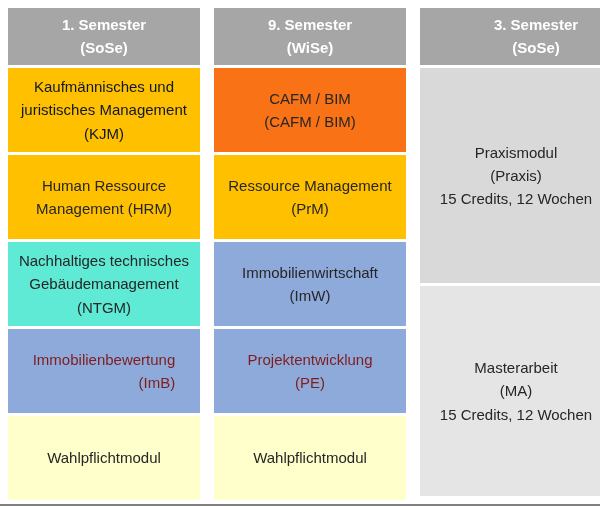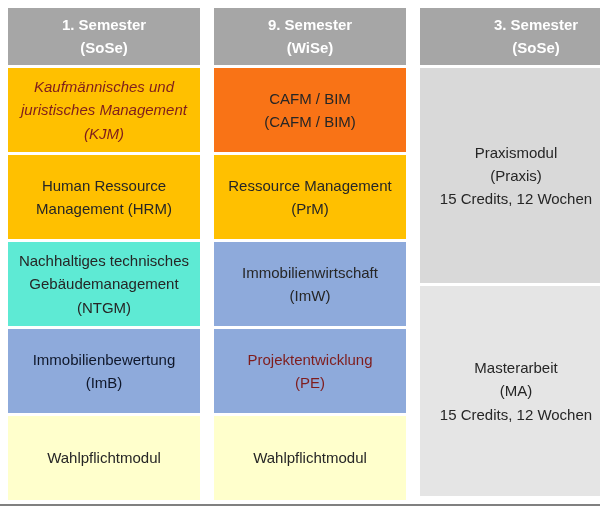--- a/index.html
+++ b/index.html
@@ -61,29 +61,29 @@
   }
 </style>
 </head>
 <body>
 
 <div class="plan">
 
   <div class="col">
     <div class="hdr" style="background-color: rgb(166, 166, 166); color: rgb(255, 255, 255);">1. Semester
 (SoSe)</div>
-    <div class="cell" style="background-color: rgb(255, 192, 0); color: #7f1d1d; font-style: italic;">Kaufmännisches und
+    <div class="cell" style="background-color: rgb(255, 192, 0); color: #0f172a;">Kaufmännisches und
 juristisches Management
 (KJM)</div>
     <div class="cell" style="background-color: rgb(255, 192, 0); color: rgb(38, 38, 38);">Human Ressource
 Management (HRM)</div>
     <div class="cell" style="background-color: #5eead4; color: rgb(38, 38, 38);">Nachhaltiges technisches
 Gebäudemanagement
 (NTGM)</div>
-    <div class="cell" style="background-color: rgb(142, 170, 219); color: #0f172a;">Immobilienbewertung
+    <div class="cell" style="background-color: rgb(142, 170, 219); color: #7f1d1d; text-align: right;">Immobilienbewertung
 (ImB)</div>
     <div class="cell" style="background-color: rgb(255, 255, 204); color: rgb(38, 38, 38);">Wahlpflichtmodul</div>
   </div>
 
   <div class="col">
     <div class="hdr" style="background-color: rgb(166, 166, 166); color: rgb(255, 255, 255);">9. Semester
 (WiSe)</div>
     <div class="cell" style="background-color: #f97316; color: rgb(38, 38, 38);">CAFM / BIM
 (CAFM / BIM)</div>
     <div class="cell" style="background-color: rgb(255, 192, 0); color: rgb(38, 38, 38);">Ressource Management

